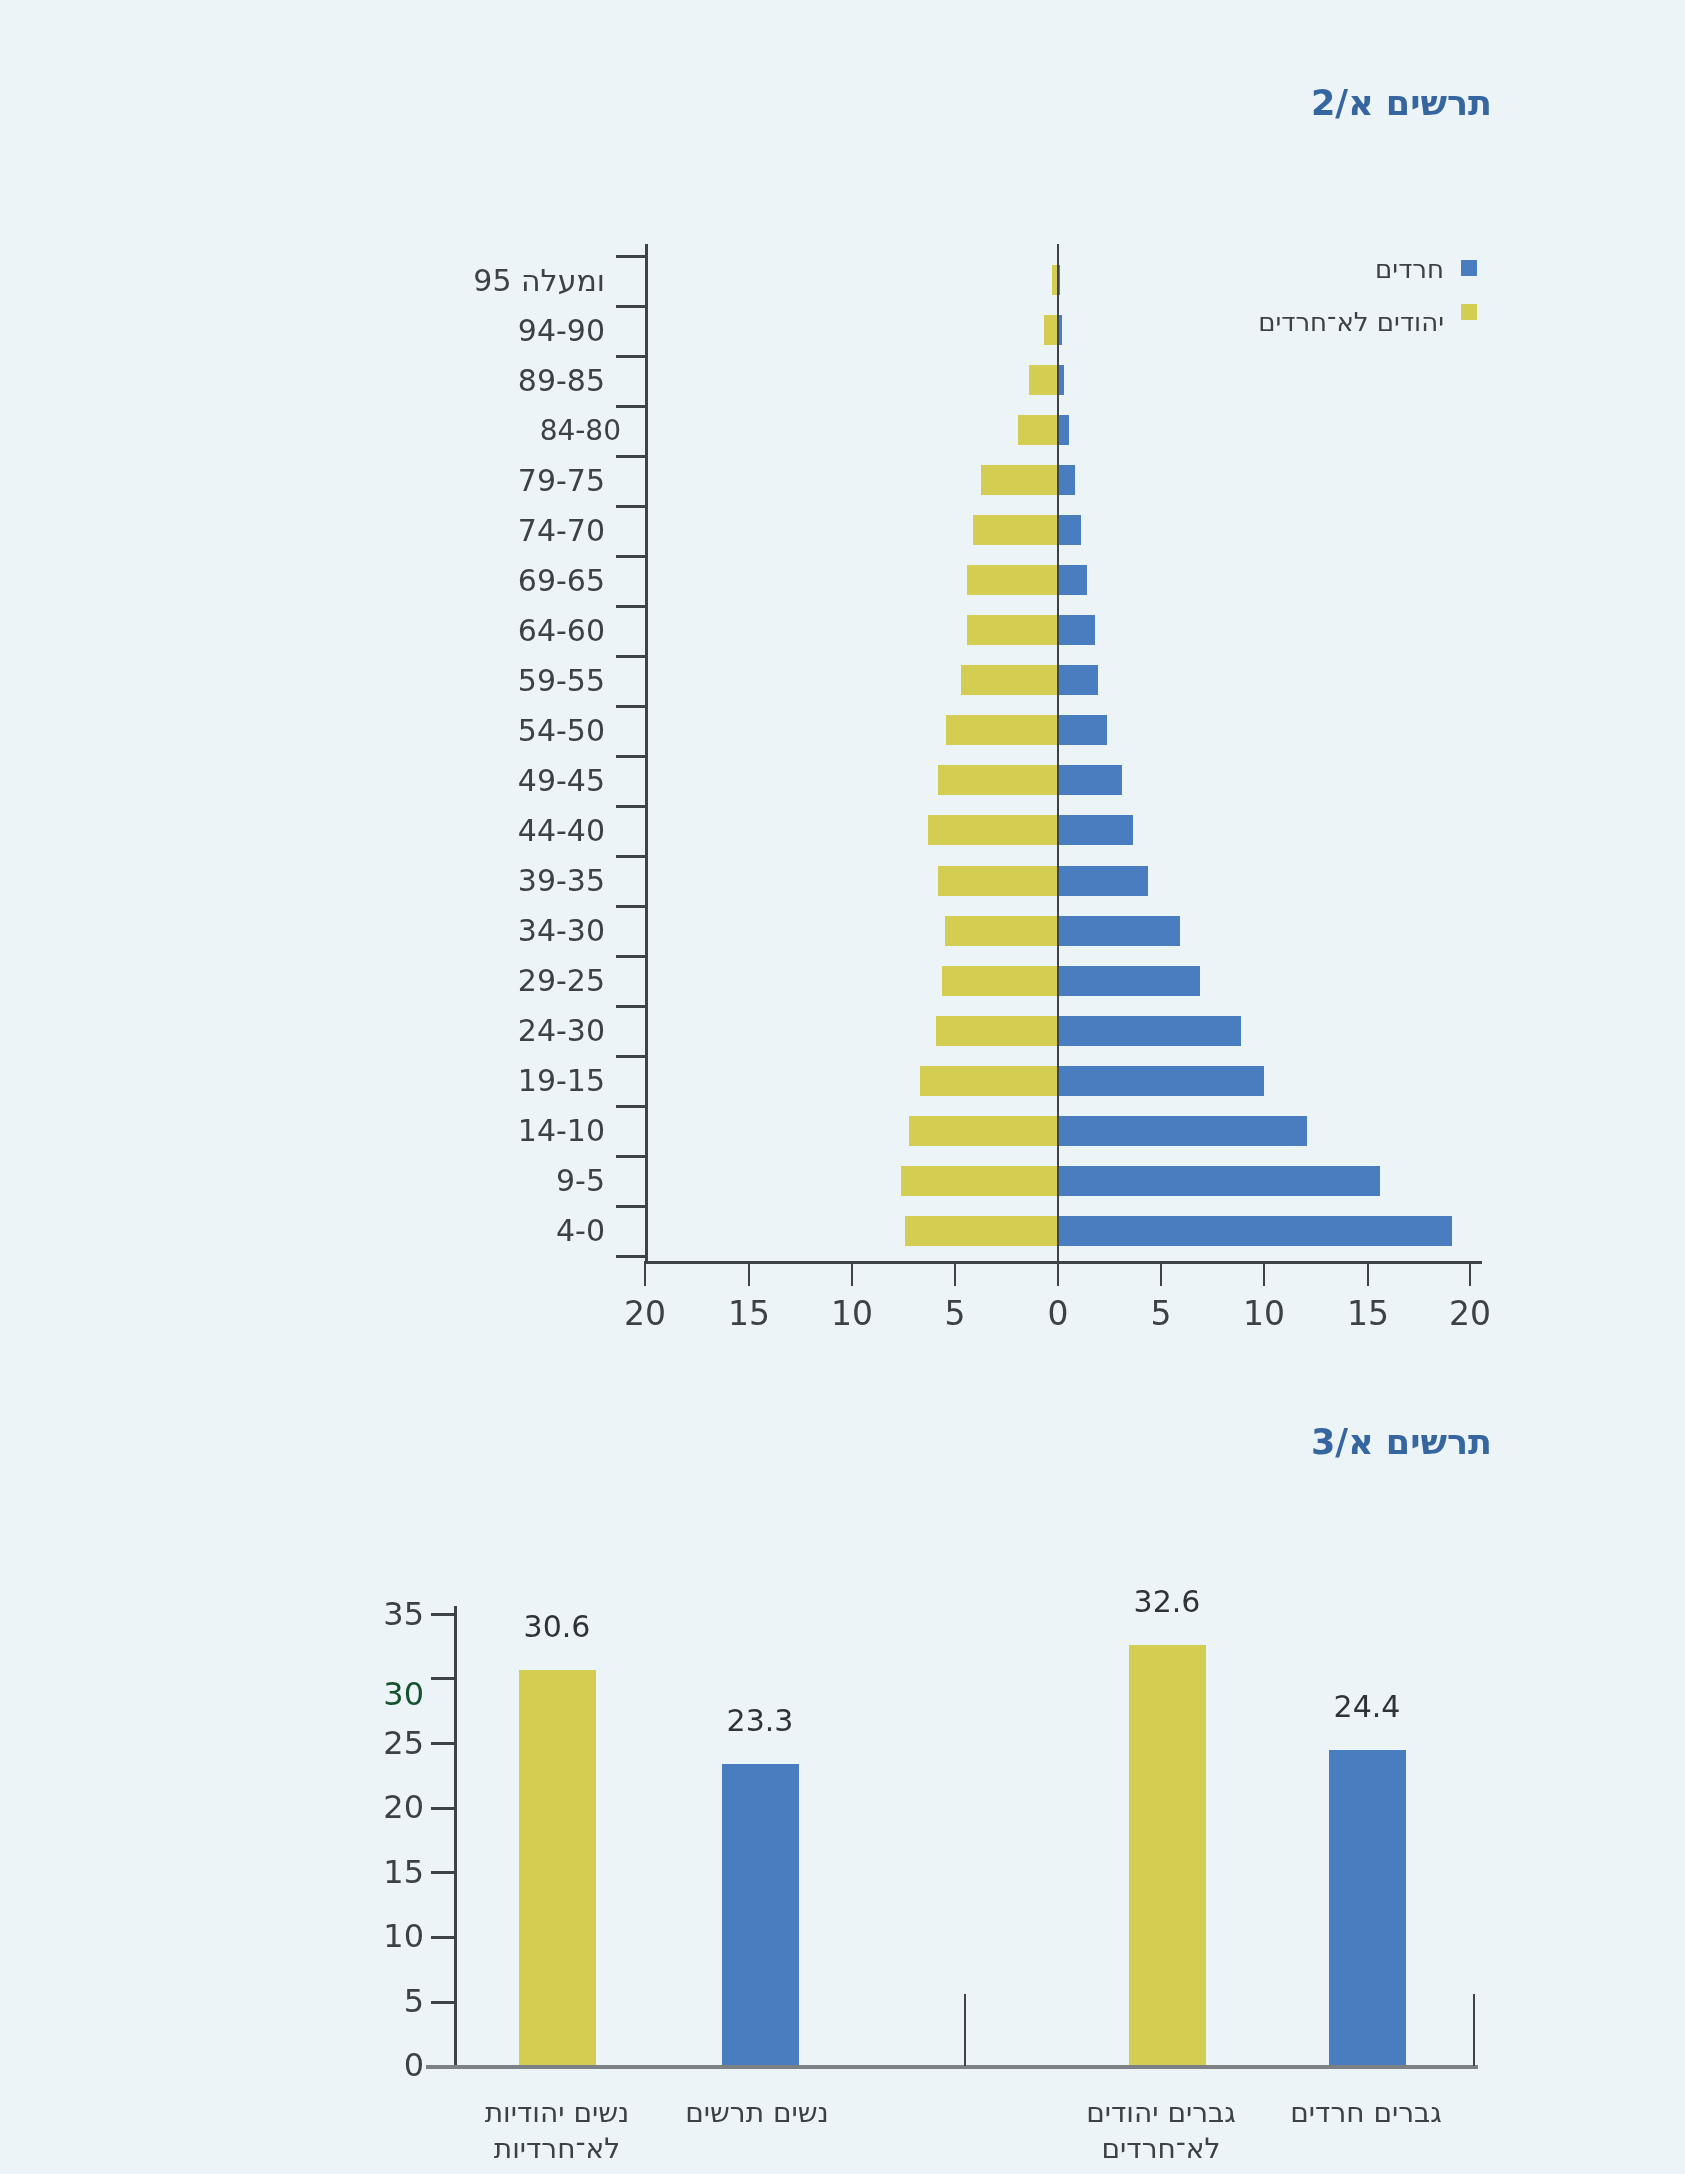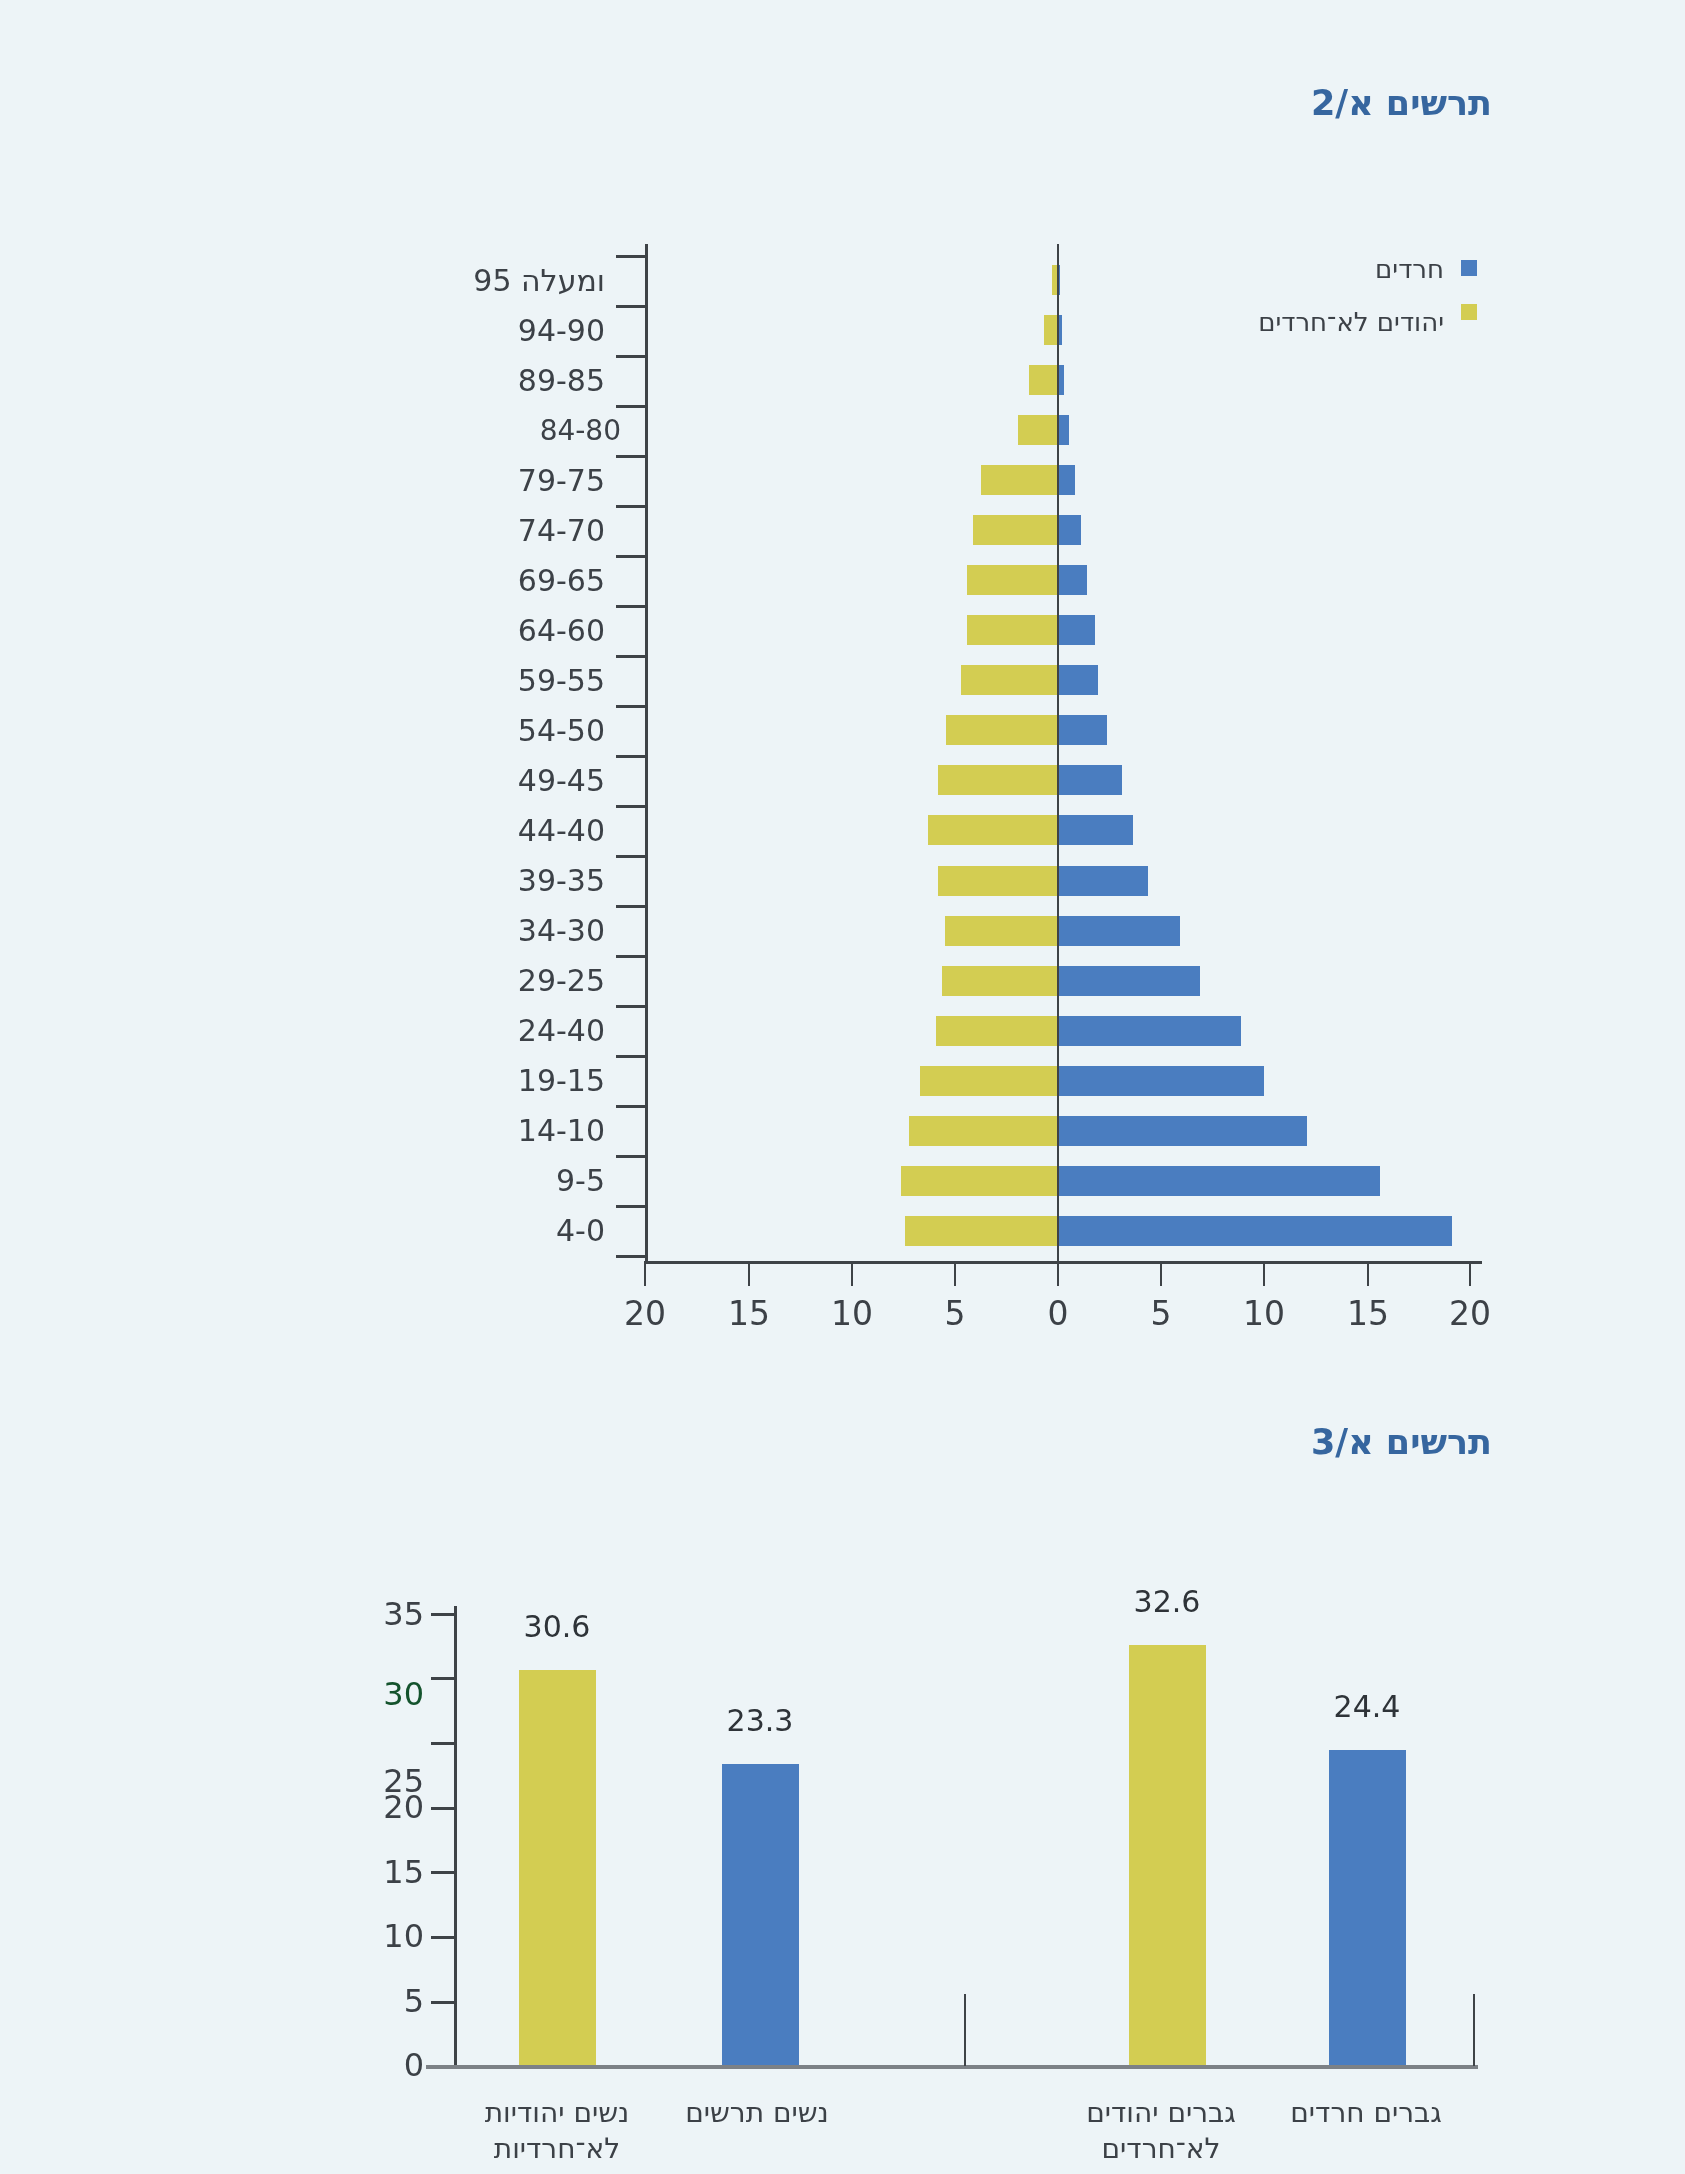--- a/index.html
+++ b/index.html
@@ -92,21 +92,21 @@
       <div class="abs" style="left: 1058px; top: 815px; width: 75px; height: 30px; background: rgb(74, 125, 192);"></div>
       <div class="abs" dir="ltr" style="right: 1080px; top: 862px; height: 37px; line-height: 37px; font-size: 30px; color: rgb(60, 65, 71); white-space: nowrap;">39-35</div>
       <div class="abs" style="left: 938px; top: 866px; width: 119px; height: 30px; background: rgb(211, 205, 82);"></div>
       <div class="abs" style="left: 1058px; top: 866px; width: 90px; height: 30px; background: rgb(74, 125, 192);"></div>
       <div class="abs" dir="ltr" style="right: 1080px; top: 912px; height: 37px; line-height: 37px; font-size: 30px; color: rgb(60, 65, 71); white-space: nowrap;">34-30</div>
       <div class="abs" style="left: 945px; top: 916px; width: 113px; height: 30px; background: rgb(211, 205, 82);"></div>
       <div class="abs" style="left: 1058px; top: 916px; width: 122px; height: 30px; background: rgb(74, 125, 192);"></div>
       <div class="abs" dir="ltr" style="right: 1080px; top: 962px; height: 37px; line-height: 37px; font-size: 30px; color: rgb(60, 65, 71); white-space: nowrap;">29-25</div>
       <div class="abs" style="left: 942px; top: 966px; width: 116px; height: 30px; background: rgb(211, 205, 82);"></div>
       <div class="abs" style="left: 1058px; top: 966px; width: 142px; height: 30px; background: rgb(74, 125, 192);"></div>
-      <div class="abs" dir="ltr" style="right: 1080px; top: 1012px; height: 37px; line-height: 37px; font-size: 30px; color: rgb(60, 65, 71); white-space: nowrap;">24-40</div>
+      <div class="abs" dir="ltr" style="right: 1080px; top: 1012px; height: 37px; line-height: 37px; font-size: 30px; color: rgb(60, 65, 71); white-space: nowrap;">24-30</div>
       <div class="abs" style="left: 936px; top: 1016px; width: 122px; height: 30px; background: rgb(211, 205, 82);"></div>
       <div class="abs" style="left: 1058px; top: 1016px; width: 183px; height: 30px; background: rgb(74, 125, 192);"></div>
       <div class="abs" dir="ltr" style="right: 1080px; top: 1062px; height: 37px; line-height: 37px; font-size: 30px; color: rgb(60, 65, 71); white-space: nowrap;">19-15</div>
       <div class="abs" style="left: 920px; top: 1066px; width: 138px; height: 30px; background: rgb(211, 205, 82);"></div>
       <div class="abs" style="left: 1058px; top: 1066px; width: 206px; height: 30px; background: rgb(74, 125, 192);"></div>
       <div class="abs" dir="ltr" style="right: 1080px; top: 1112px; height: 37px; line-height: 37px; font-size: 30px; color: rgb(60, 65, 71); white-space: nowrap;">14-10</div>
       <div class="abs" style="left: 909px; top: 1116px; width: 148px; height: 30px; background: rgb(211, 205, 82);"></div>
       <div class="abs" style="left: 1058px; top: 1116px; width: 249px; height: 30px; background: rgb(74, 125, 192);"></div>
       <div class="abs" dir="ltr" style="right: 1080px; top: 1162px; height: 37px; line-height: 37px; font-size: 30px; color: rgb(60, 65, 71); white-space: nowrap;">9-5</div>
       <div class="abs" style="left: 901px; top: 1166px; width: 157px; height: 30px; background: rgb(211, 205, 82);"></div>
@@ -172,21 +172,21 @@
       <div class="abs" style="right: 1261px; top: 2046px; height: 39px; line-height: 39px; font-size: 32px; color: rgb(60, 65, 71);">0</div>
       <div class="abs" style="left: 431px; top: 2001px; width: 23px; height: 2.6px; background: rgb(62, 67, 71);"></div>
       <div class="abs" style="right: 1261px; top: 1982px; height: 39px; line-height: 39px; font-size: 32px; color: rgb(60, 65, 71);">5</div>
       <div class="abs" style="left: 431px; top: 1936px; width: 23px; height: 2.6px; background: rgb(62, 67, 71);"></div>
       <div class="abs" style="right: 1261px; top: 1917px; height: 39px; line-height: 39px; font-size: 32px; color: rgb(60, 65, 71);">10</div>
       <div class="abs" style="left: 431px; top: 1871px; width: 23px; height: 2.6px; background: rgb(62, 67, 71);"></div>
       <div class="abs" style="right: 1261px; top: 1853px; height: 39px; line-height: 39px; font-size: 32px; color: rgb(60, 65, 71);">15</div>
       <div class="abs" style="left: 431px; top: 1807px; width: 23px; height: 2.6px; background: rgb(62, 67, 71);"></div>
       <div class="abs" style="right: 1261px; top: 1788px; height: 39px; line-height: 39px; font-size: 32px; color: rgb(60, 65, 71);">20</div>
       <div class="abs" style="left: 431px; top: 1742px; width: 23px; height: 2.6px; background: rgb(62, 67, 71);"></div>
-      <div class="abs" style="right: 1261px; top: 1724px; height: 39px; line-height: 39px; font-size: 32px; color: rgb(60, 65, 71); margin-top: 38px;">25</div>
+      <div class="abs" style="right: 1261px; top: 1724px; height: 39px; line-height: 39px; font-size: 32px; color: rgb(60, 65, 71);">25</div>
       <div class="abs" style="left: 431px; top: 1677px; width: 23px; height: 2.6px; background: rgb(62, 67, 71);"></div>
       <div class="abs" style="right: 1261px; top: 1659px; height: 39px; line-height: 39px; font-size: 32px; color: #14532d; margin-top: 16px;">30</div>
       <div class="abs" style="left: 431px; top: 1613px; width: 23px; height: 2.6px; background: rgb(62, 67, 71);"></div>
       <div class="abs" style="right: 1261px; top: 1595px; height: 39px; line-height: 39px; font-size: 32px; color: rgb(60, 65, 71);">35</div>
       <div class="abs" style="left: 426px; top: 2065px; width: 1052px; height: 3.5px; background: rgb(124, 129, 134);"></div>
       <div class="abs" style="left: 964px; top: 1994px; width: 1.8px; height: 72px; background: rgb(62, 67, 71);"></div>
       <div class="abs" style="left: 1473px; top: 1994px; width: 1.8px; height: 72px; background: rgb(62, 67, 71);"></div>
       <div class="abs" style="left: 519px; top: 1670px; width: 77px; height: 395px; background: rgb(211, 205, 82);"></div>
       <div class="abs" style="left: 487px; top: 1609px; width: 140px; height: 35px; line-height: 35px; text-align: center; font-size: 30px; color: rgb(46, 51, 56);">30.6</div>
       <div class="abs" dir="rtl" style="left: 434px; top: 2094px; width: 246px; height: 37px; line-height: 37px; text-align: center; font-size: 28px; color: rgb(60, 65, 71); white-space: nowrap;">נשים יהודיות</div>

